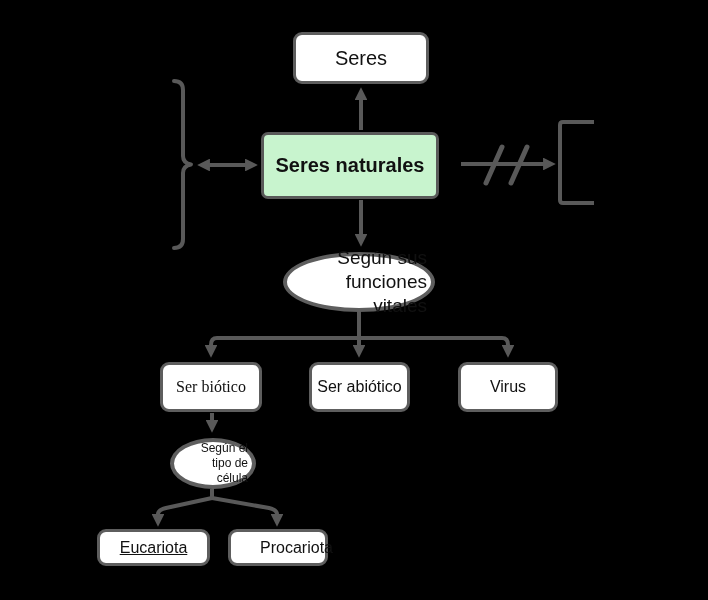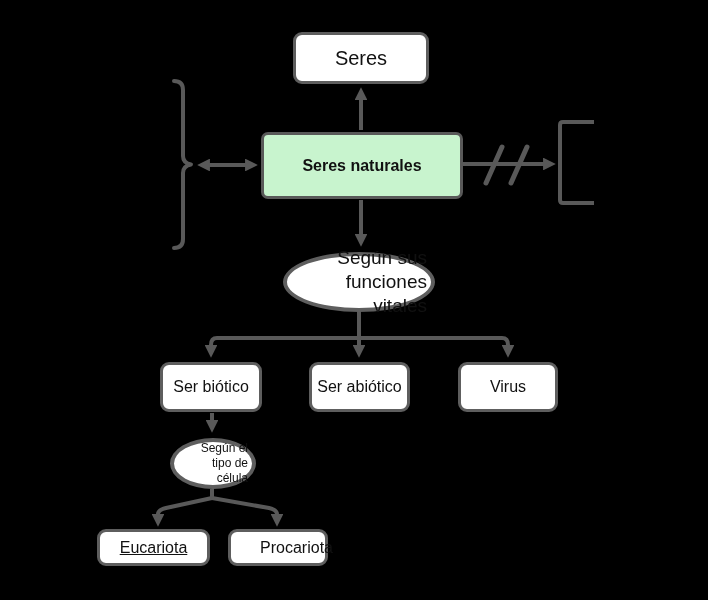--- a/index.html
+++ b/index.html
@@ -34,24 +34,24 @@
     border: 3px solid #5e5e5e;
     border-radius: 9px;
     color: #111111;
     line-height: 1.25;
   }
   .node.ellipse {
     border-radius: 50%;
     border-width: 4px;
   }
   #n-seres            { left: 293px; top:  32px; width: 136px; height: 52px; font-size: 20px; }
-  #n-seres-naturales  { left: 261px; top: 132px; width: 202px; height: 67px; font-size: 16px;
+  #n-seres-naturales  { left: 261px; top: 132px; width: 178px; height: 67px; font-size: 20px;
                         font-weight: bold; background: #c8f4ce; border-color: #595959; border-radius: 7px; }
   #n-segun-funciones  { left: 283px; top: 252px; width: 152px; height: 60px; font-size: 19px; padding: 2px 4px; }
-  #n-ser-biotico      { left: 160px; top: 362px; width: 102px; height: 50px; font-size: 16px; }
+  #n-ser-biotico      { left: 160px; top: 362px; width: 102px; height: 50px; font-size: 16px; font-family: Liberation Serif, serif; }
   #n-ser-abiotico     { left: 309px; top: 362px; width: 101px; height: 50px; font-size: 16px; }
   #n-virus            { left: 458px; top: 362px; width: 100px; height: 50px; font-size: 16px; }
   #n-segun-tipo       { left: 170px; top: 438px; width:  86px; height: 51px; font-size: 12px; padding: 2px 4px; }
   #n-eucariota        { left:  97px; top: 529px; width:  113px; height: 37px; font-size: 16px; text-decoration: underline; }
   #n-procariota       { left: 228px; top: 529px; width: 100px; height: 37px; font-size: 16px; padding-left: 37px; }
 </style>
 </head>
 <body>
 
 <div class="canvas">

